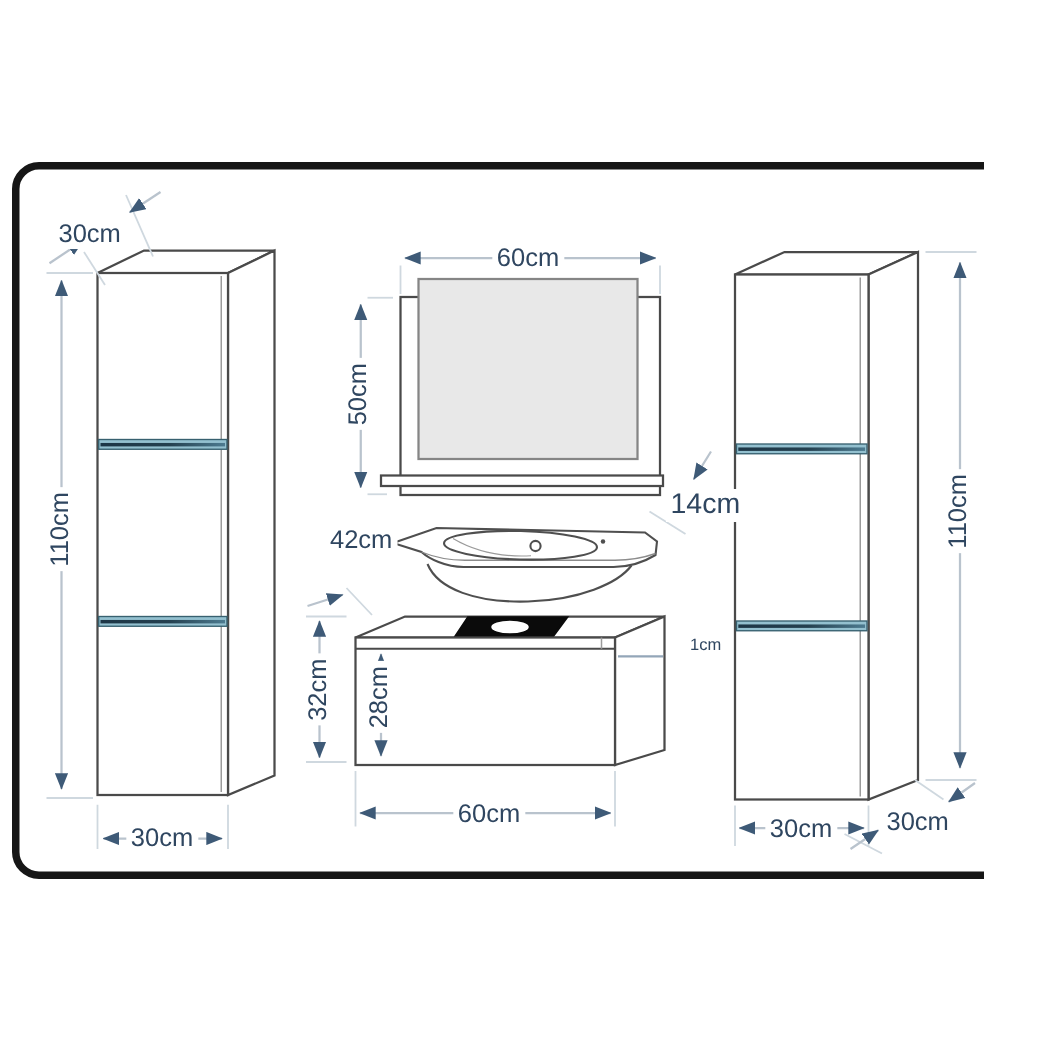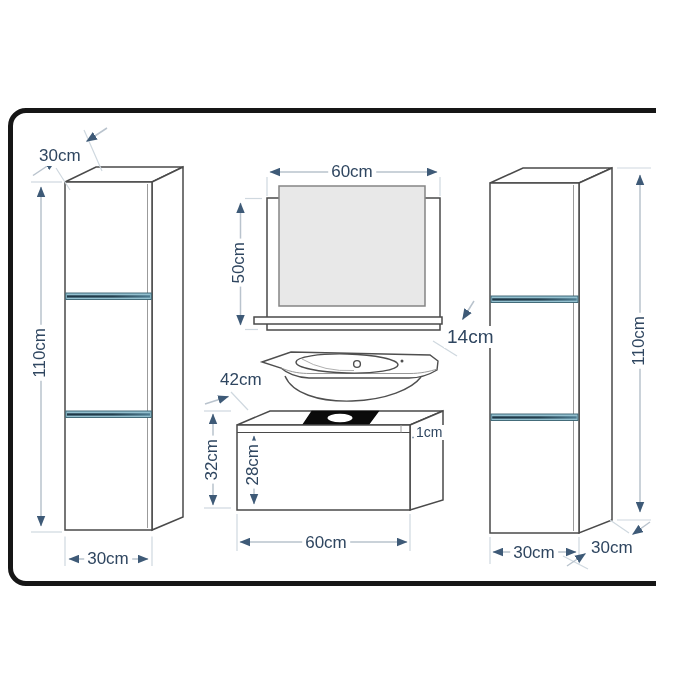--- a/index.html
+++ b/index.html
@@ -6,21 +6,21 @@
   .stage{position:relative;width:656px;height:700px;background:#fff;overflow:hidden;
          font-family:"Liberation Sans","DejaVu Sans",sans-serif;}
   .frame{position:absolute;left:8px;top:108px;width:684px;height:478px;box-sizing:border-box;
          border:5px solid #161616;border-radius:18px;background:transparent;}
   svg.art{position:absolute;left:0;top:0;}
   .lbl{position:absolute;color:#2f4660;font-size:17px;line-height:1.05;background:#fff;
        padding:1px 3px;white-space:nowrap;z-index:5;}
   .center{transform:translateX(-50%);}
   .vlbl{writing-mode:vertical-rl;transform:rotate(180deg);padding:3px 1px;}
   .mid{font-size:19px;}
-  .small{font-size:14px;padding:0 2px;}
+  .small{font-size:11px;padding:0 2px;margin-left:44px;}
 </style>
 </head>
 <body>
 
 <div class="stage">
 
   <div class="frame"></div>
 
   <svg class="art" width="700" height="700" viewBox="0 0 700 700">
     <defs>
@@ -136,21 +136,21 @@
   </svg>
 
   <div class="lbl" style="left:36px;top:146px;">30cm</div>
   <div class="lbl vlbl" style="left:30px;top:325px;">110cm</div>
   <div class="lbl center" style="left:108px;top:549px;">30cm</div>
 
   <div class="lbl center" style="left:352px;top:162px;">60cm</div>
   <div class="lbl vlbl" style="left:229px;top:239px;">50cm</div>
   <div class="lbl mid" style="left:444px;top:326px;">14cm</div>
 
-  <div class="lbl" style="left:217px;top:370px;">42cm</div>
+  <div class="lbl" style="left:217px;top:350px;">42cm</div>
   <div class="lbl vlbl" style="left:202px;top:436px;">32cm</div>
   <div class="lbl vlbl" style="left:243px;top:441px;">28cm</div>
   <div class="lbl small" style="left:414px;top:425px;">1cm</div>
   <div class="lbl center" style="left:326px;top:533px;">60cm</div>
 
   <div class="lbl vlbl" style="left:629px;top:313px;">110cm</div>
   <div class="lbl center" style="left:534px;top:543px;">30cm</div>
   <div class="lbl" style="left:588px;top:538px;">30cm</div>
 
 </div>

